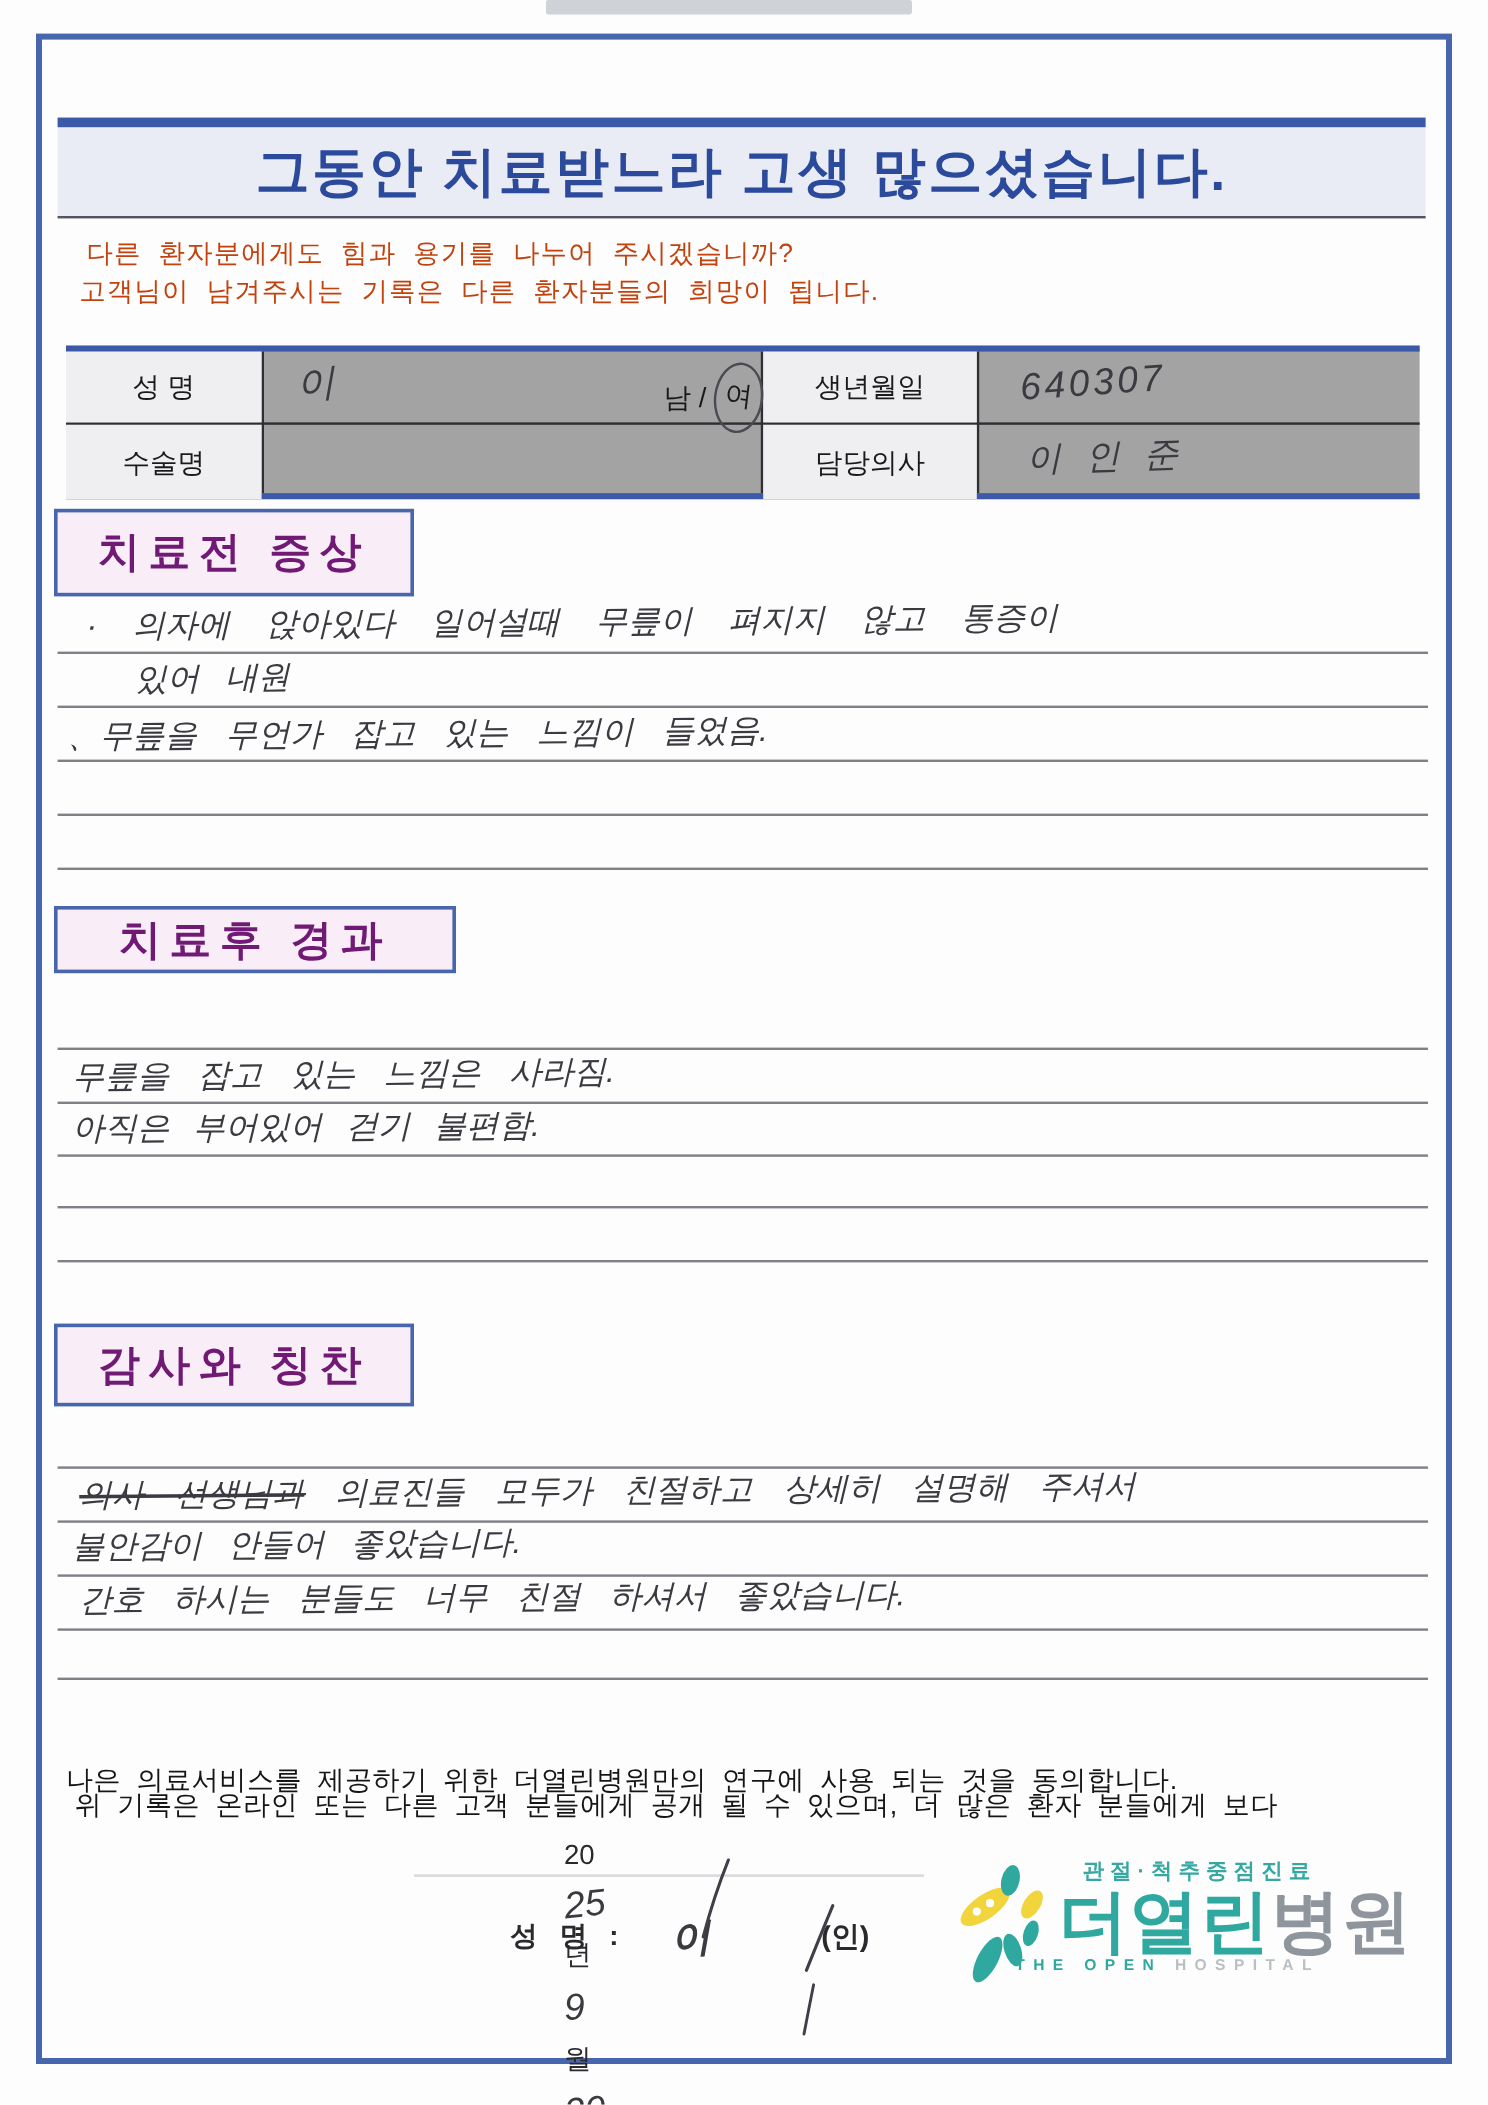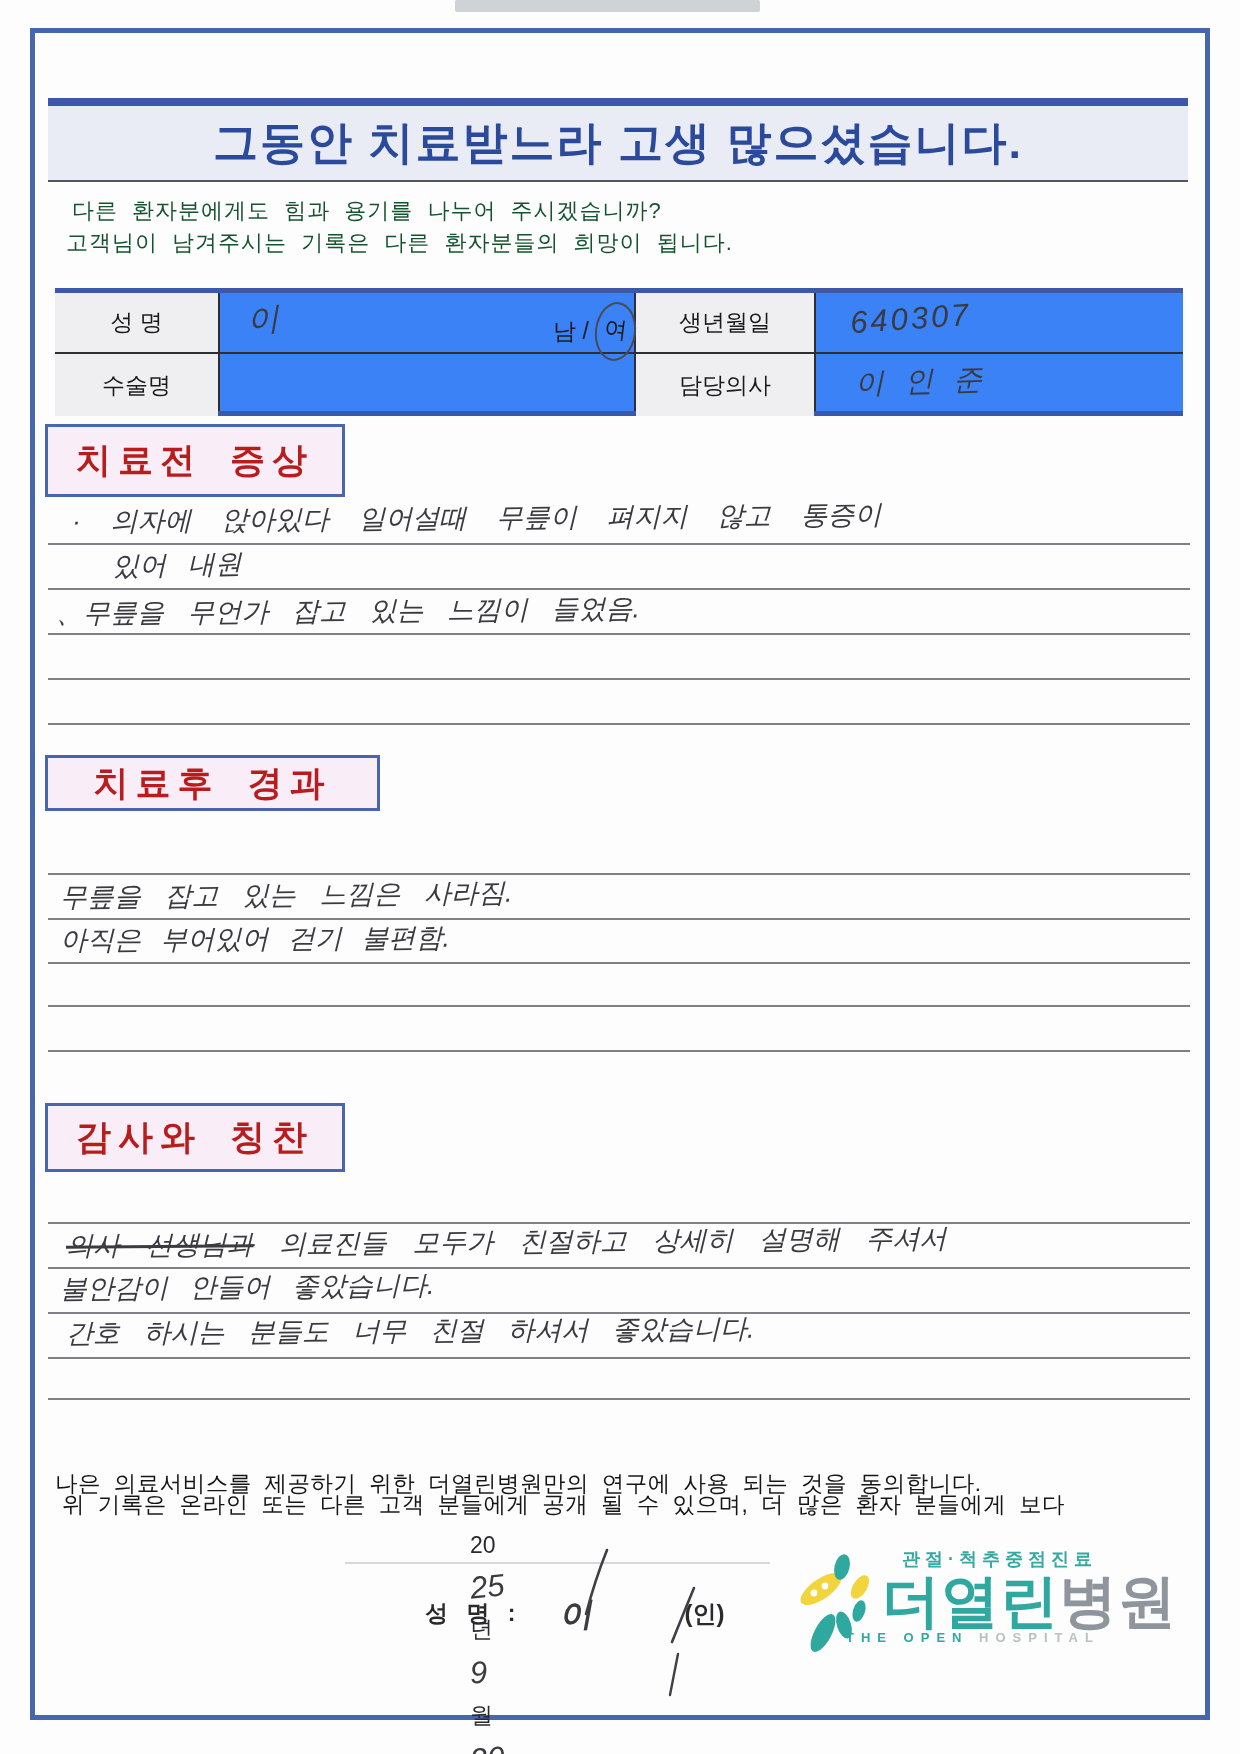--- a/index.html
+++ b/index.html
@@ -12,25 +12,25 @@
   .scan-artifact{left:455px;top:0;width:305px;height:12px;background:#aab0ba;opacity:.55;border-radius:2px;}
   
   .frame{left:30px;top:28px;width:1180px;height:1692px;border:5px solid #4766ae;box-sizing:border-box;}
   
   .title-banner{
     left:48px;top:98px;width:1140px;height:84px;background:#e9ecf4;
     border-top:8px solid #3c59a9;border-bottom:2px solid #55555e;box-sizing:border-box;
     display:flex;align-items:center;justify-content:center;
   }
   .title-banner span{font-size:45px;font-weight:bold;color:#2b4a9b;letter-spacing:2px;}
-  .intro{font-size:22px;letter-spacing:1px;word-spacing:7px;color:#14532d;}
+  .intro{font-size:22px;letter-spacing:1px;word-spacing:7px;color:#c2410c;}
   
   .ptable{
     left:55px;top:288px;width:1128px;height:128px;box-sizing:border-box;
-    border-top:5px solid #3c59a9;border-bottom:5px solid #3c59a9;background:#3b82f6;
+    border-top:5px solid #3c59a9;border-bottom:5px solid #3c59a9;background:#a3a3a3;
   }
   .ptable .vline{position:absolute;top:0;bottom:0;width:2px;background:#2e2e33;}
   .ptable .row-sep{position:absolute;left:0;top:59px;width:100%;height:2px;background:#2e2e33;}
   .cell{position:absolute;display:flex;align-items:center;box-sizing:border-box;}
   .cell.label{background:#efeff1;justify-content:center;font-size:23px;color:#1a1a1c;}
   .gender{position:absolute;font-size:23px;color:#1a1a1c;display:flex;align-items:center;gap:6px;}
   .gender-circle{
     display:inline-block;border:2.5px solid #4a4a52;border-radius:50%;
     padding:14px 7px 18px 7px;transform:rotate(7deg);line-height:1;
   }
@@ -38,21 +38,21 @@
   .hand{
     font-family:"Liberation Sans",sans-serif;font-style:italic;color:#3a3a40;
     white-space:nowrap;line-height:1;
   }
   .struck{text-decoration:line-through;text-decoration-thickness:2.5px;}
   
   .section-box{
     border:3px solid #4766ae;background:#f9eef8;box-sizing:border-box;
     display:flex;align-items:center;justify-content:center;
   }
-  .section-box span{font-size:35px;font-weight:bold;color:#b91c1c;letter-spacing:7px;font-family:Liberation Mono, monospace;}
+  .section-box span{font-size:35px;font-weight:bold;color:#701a75;letter-spacing:7px;}
   
   .rule{left:48px;width:1142px;height:2px;background:#808086;}
   .consent{font-size:22.5px;letter-spacing:.5px;word-spacing:6px;color:#151517;}
   
   .dateline{display:flex;align-items:baseline;gap:12px;font-size:23px;color:#2a2a2e;flex-direction:column;}
   .dateline .hand{font-size:31px;}
   .faint-line{background:#d8d8dc;height:2px;}
   .sigline{display:flex;align-items:flex-start;font-size:23px;color:#2a2a2e;font-weight:bold;}
   
   .logo-tagline{font-size:18px;letter-spacing:5px;color:#35a8a2;font-weight:bold;}

